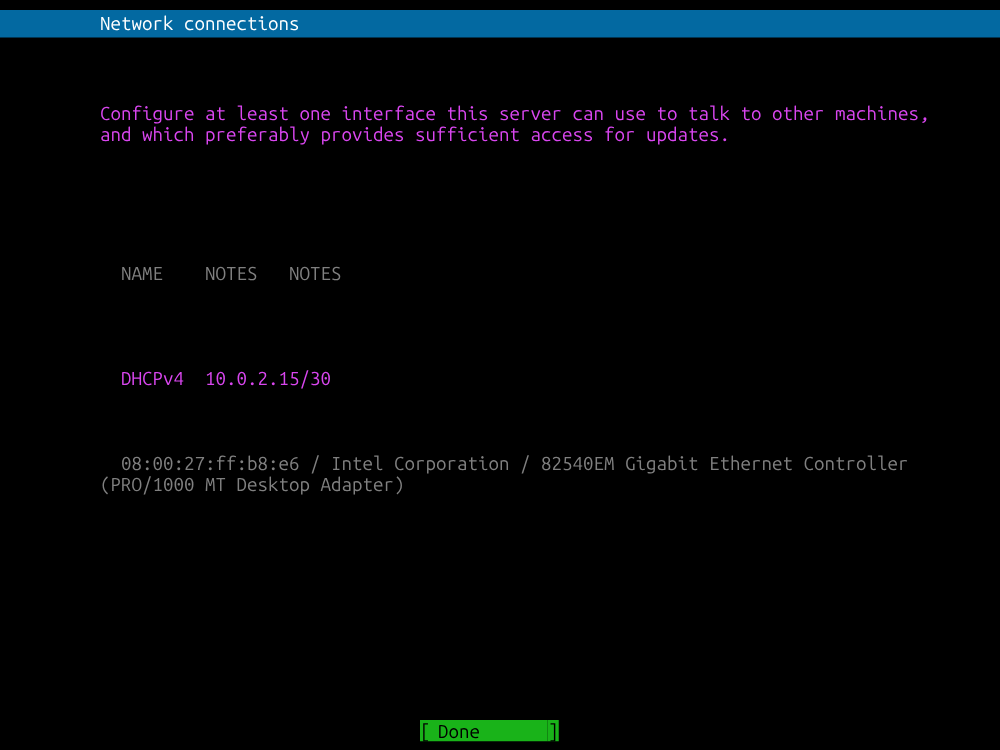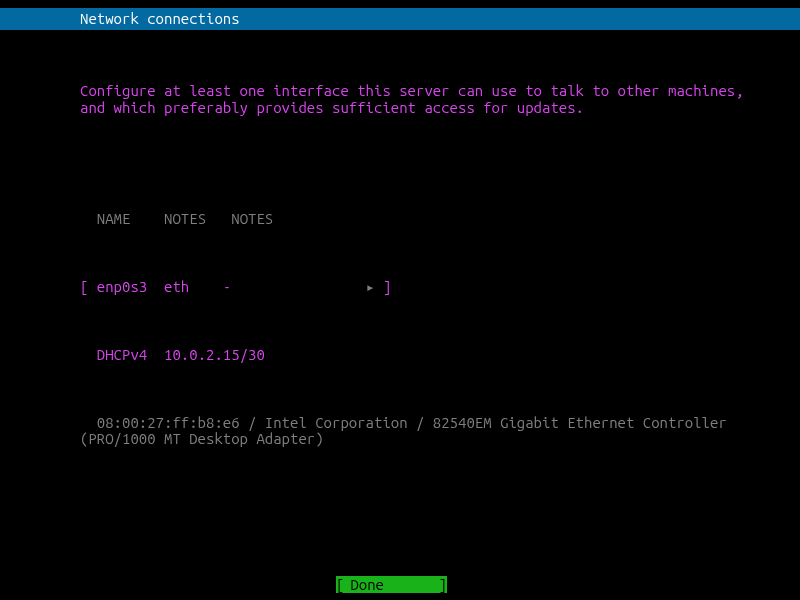--- a/index.html
+++ b/index.html
@@ -77,21 +77,20 @@
   <span class="title">Network connections</span>
 </div>
 
 <div class="content">
   <div class="row white">Configure at least one interface this server can use to talk to other machines,
 and which preferably provides sufficient access for updates.</div>
   <div class="spacer-top"></div>
 
   <div class="row grey">  <span>NAME</span>    <span>NOTES</span>   <span>NOTES</span></div>
 
-  <div class="row"><span class="white">[</span> <span class="white">enp0s3</span>  <span class="white">eth</span>    <span class="white">-</span>                <span class="arrow">▸</span> <span class="white">]</span></div>
 
   <div class="row white">  <span>DHCPv4</span>  <span>10.0.2.15/30</span></div>
 
   <div class="row grey">  <span>08:00:27:ff:b8:e6 / Intel Corporation / 82540EM Gigabit Ethernet Controller
 (PRO/1000 MT Desktop Adapter)</span></div>
 
   <div class="spacer-mid"></div>
 
 </div>
 

